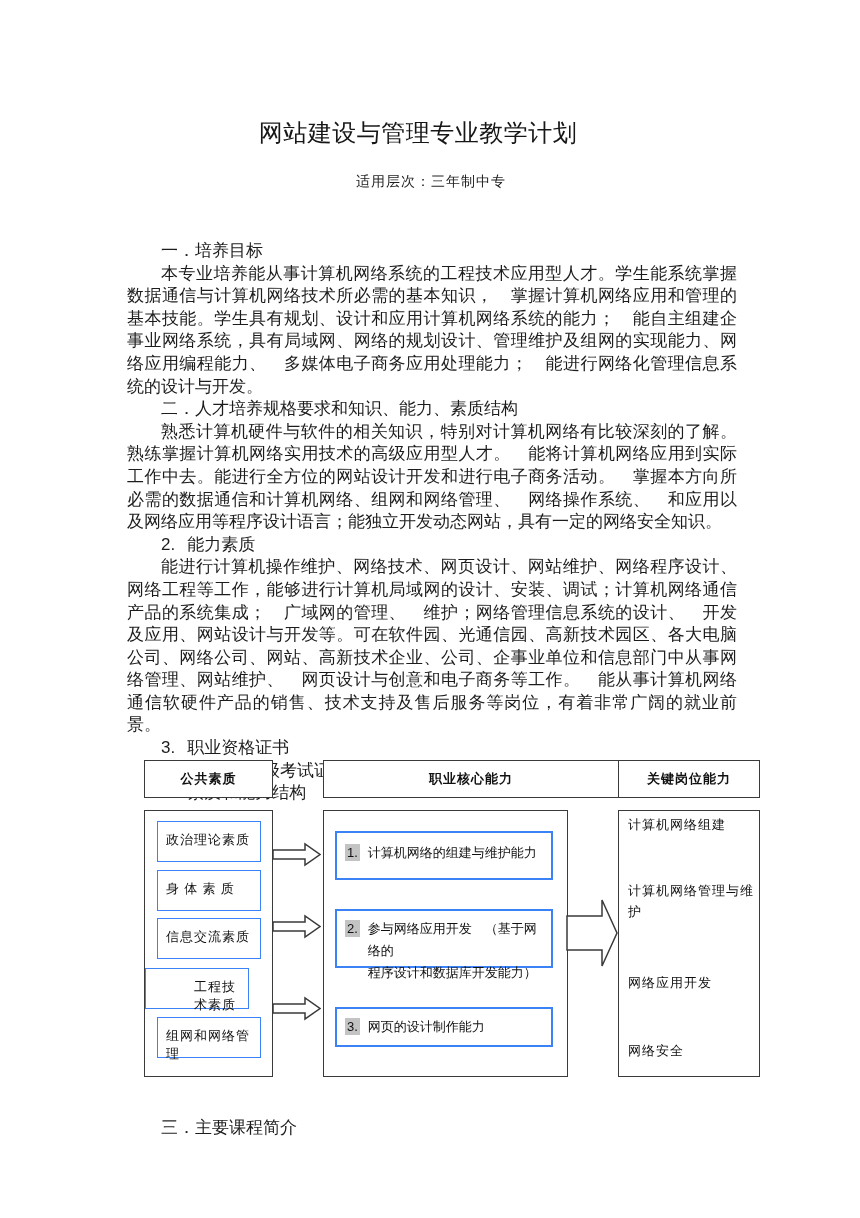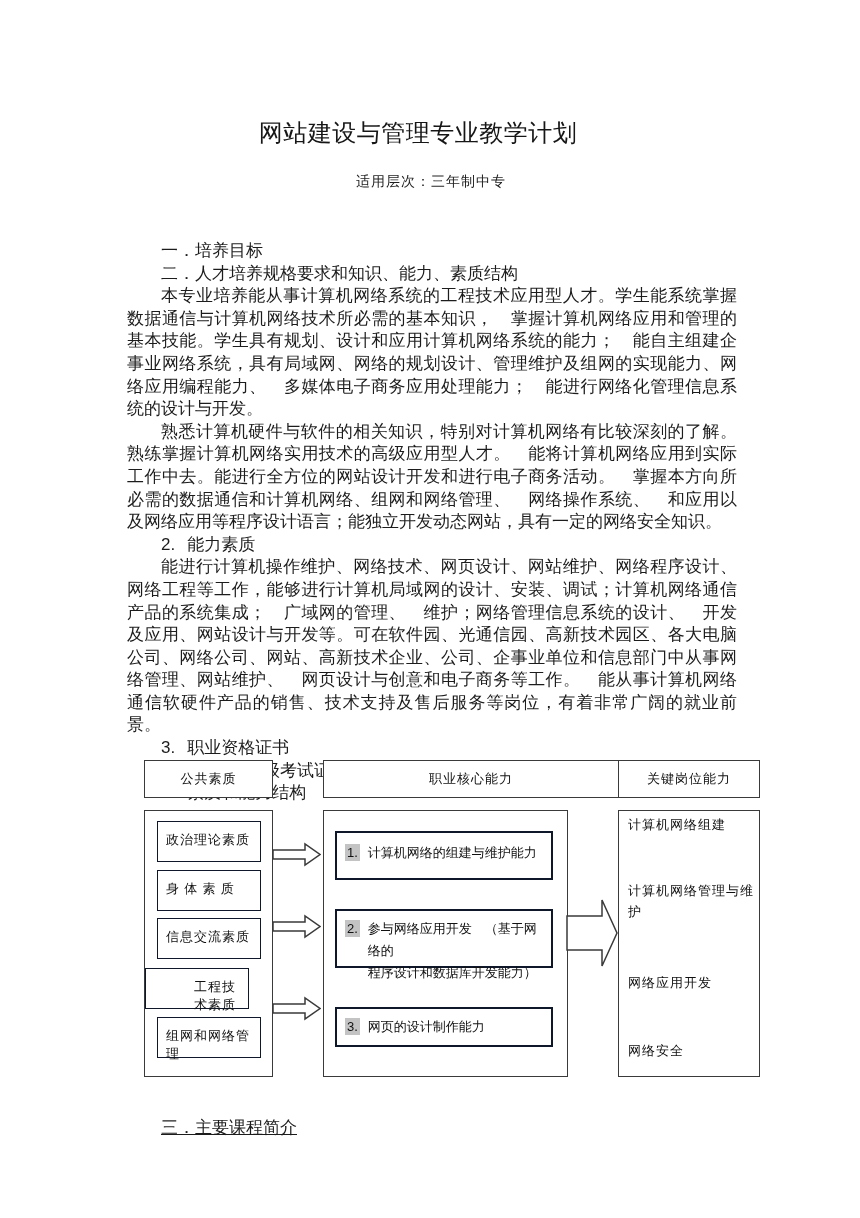--- a/index.html
+++ b/index.html
@@ -25,48 +25,48 @@
   .lnum{
     font-family:"Liberation Sans","DejaVu Sans",sans-serif;
     margin-right:12px;
   }
   
   .dbox{
     position:absolute;box-sizing:border-box;background:#fff;
     border:1.5px solid #3a3a3a;
     font-size:13px;color:#111;letter-spacing:1px;
   }
-  .hdr{display:flex;align-items:center;justify-content:center;}
-  .inner{border:2px solid #0f172a;}
+  .hdr{display:flex;align-items:center;justify-content:center;font-weight:bold;}
+  .inner{border:2px solid #3b82f6;}
   .leftcell{padding:9px 0 0 8px;}
   .corecell{display:flex;align-items:flex-start;letter-spacing:0;}
   .corecell .num{
     font-family:"Liberation Sans","DejaVu Sans",sans-serif;
     background:#c3c3c3;padding:0 2px;margin-right:8px;flex:0 0 auto;
     font-size:13px;line-height:17px;
   }
   .corecell .ctext{white-space:pre-line;line-height:22px;margin-top:-2px;}
   .keyitem{position:absolute;left:628px;width:130px;line-height:21px;letter-spacing:1px;font-size:13px;color:#111;}
   .arrow-svg{position:absolute;display:block;}
   .courses{
-    left:127px;top:1116px;width:610px;font-size:17px;line-height:23px;text-indent:34px;color:#1c1c1c;margin:0;text-decoration:underline;
+    left:127px;top:1116px;width:610px;font-size:17px;line-height:23px;text-indent:34px;color:#1c1c1c;margin:0;
   }
 </style>
 </head>
 <body>
 
 <div class="page">
 
   <div class="abs title">网站建设与管理专业教学计划</div>
   <div class="abs subtitle">适用层次：三年制中专</div>
 
   <div class="abs content">
     <p>一．培养目标</p>
+    <p>本专业培养能从事计算机网络系统的工程技术应用型人才。学生能系统掌握数据通信与计算机网络技术所必需的基本知识，　掌握计算机网络应用和管理的基本技能。学生具有规划、设计和应用计算机网络系统的能力；　能自主组建企事业网络系统，具有局域网、网络的规划设计、管理维护及组网的实现能力、网络应用编程能力、　多媒体电子商务应用处理能力；　能进行网络化管理信息系统的设计与开发。</p>
     <p>二．人才培养规格要求和知识、能力、素质结构</p>
-    <p>本专业培养能从事计算机网络系统的工程技术应用型人才。学生能系统掌握数据通信与计算机网络技术所必需的基本知识，　掌握计算机网络应用和管理的基本技能。学生具有规划、设计和应用计算机网络系统的能力；　能自主组建企事业网络系统，具有局域网、网络的规划设计、管理维护及组网的实现能力、网络应用编程能力、　多媒体电子商务应用处理能力；　能进行网络化管理信息系统的设计与开发。</p>
     <p>熟悉计算机硬件与软件的相关知识，特别对计算机网络有比较深刻的了解。熟练掌握计算机网络实用技术的高级应用型人才。　能将计算机网络应用到实际工作中去。能进行全方位的网站设计开发和进行电子商务活动。　掌握本方向所必需的数据通信和计算机网络、组网和网络管理、　网络操作系统、　和应用以及网络应用等程序设计语言；能独立开发动态网站，具有一定的网络安全知识。</p>
     <p><span class="lnum">2.</span><span>能力素质</span></p>
     <p>能进行计算机操作维护、网络技术、网页设计、网站维护、网络程序设计、网络工程等工作，能够进行计算机局域网的设计、安装、调试；计算机网络通信产品的系统集成；　广域网的管理、　维护；网络管理信息系统的设计、　开发及应用、网站设计与开发等。可在软件园、光通信园、高新技术园区、各大电脑公司、网络公司、网站、高新技术企业、公司、企事业单位和信息部门中从事网络管理、网站维护、　网页设计与创意和电子商务等工作。　能从事计算机网络通信软硬件产品的销售、技术支持及售后服务等岗位，有着非常广阔的就业前景。</p>
     <p><span class="lnum">3.</span><span>职业资格证书</span></p>
     <p>全国计算机等级考试证书　、网页设计（中级）技能证书、网站工程师证书</p>
     <p><span class="lnum">4.</span><span>素质和能力结构</span></p>
   </div>
 
   <div>
 

